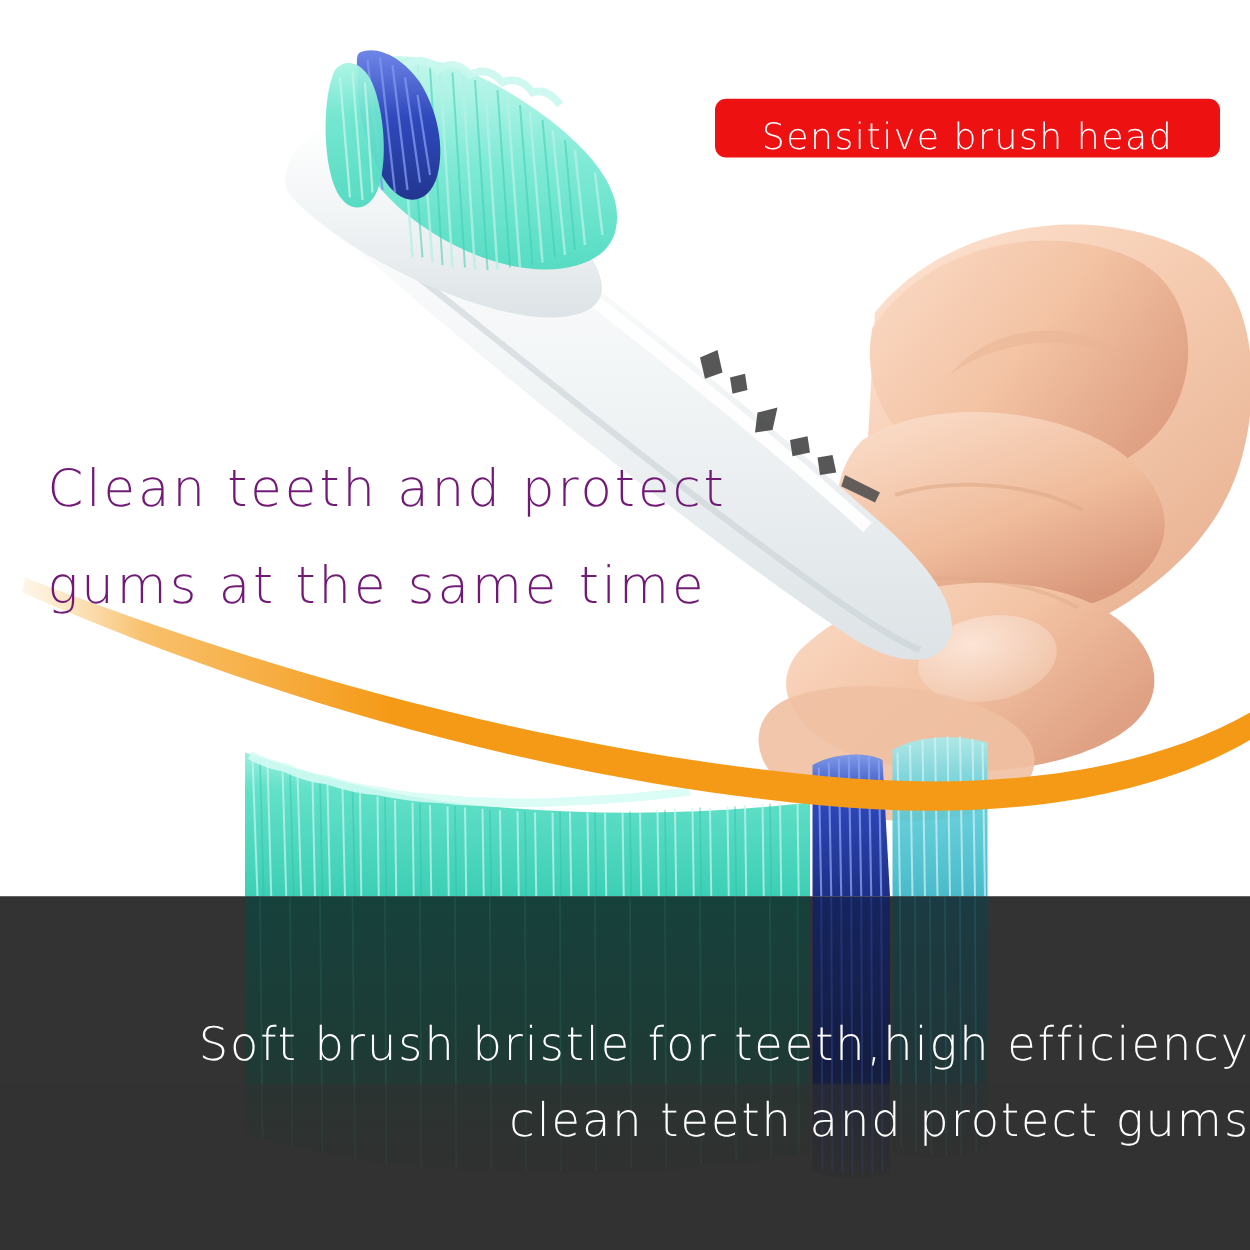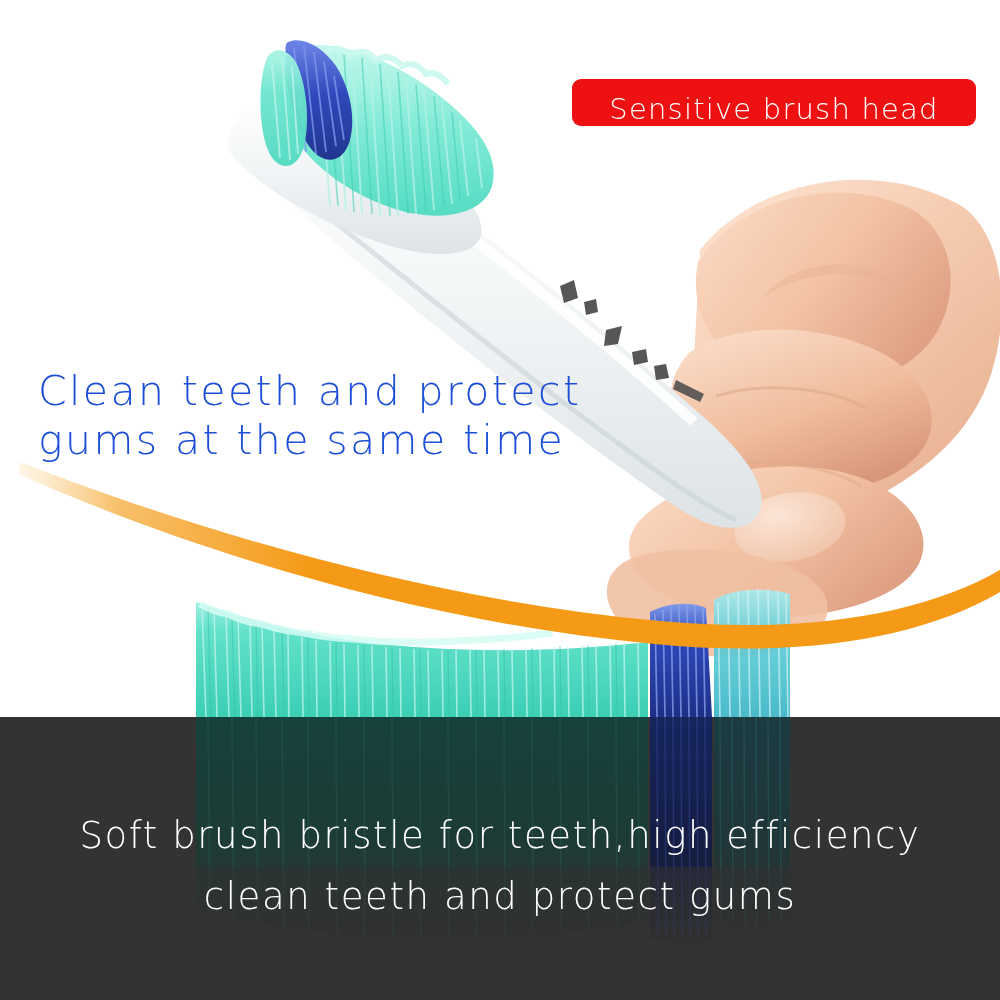--- a/index.html
+++ b/index.html
@@ -53,28 +53,28 @@
     font-family: "DejaVu Sans", sans-serif;
     white-space: nowrap;
   }
 
   
   .headline {
     position: absolute;
     left: 38px;
     top: 367px;
     width: 560px;
-    color: #1d4ed8;
+    color: #701a75;
     font-size: 41px;
     font-weight: 300;
     letter-spacing: 2.4px;
     line-height: 49px;
     font-family: "DejaVu Sans", sans-serif;
   }
-  .headline .l2 { display: block; }
+  .headline .l2 { display: block; margin-top: 28px; }
 
   
   .swoosh {
     position: absolute;
     left: 0; top: 440px;
     width: 1000px; height: 220px;
     pointer-events: none;
   }
 
   
@@ -83,21 +83,21 @@
     left: 0; top: 717px;
     width: 1000px; height: 283px;
     background: #333333;
     overflow: hidden;
   }
   .caption {
     position: absolute;
     left: 0;
     top: 88px;
     width: 1000px;
-    text-align: center;
+    text-align: right;
     color: #ffffff;
     font-size: 37px;
     font-weight: 300;
     letter-spacing: 1.6px;
     line-height: 61px;
     font-family: "DejaVu Sans", sans-serif;
   }
   .caption .cl2 { display: block; }
 </style>
 </head>

